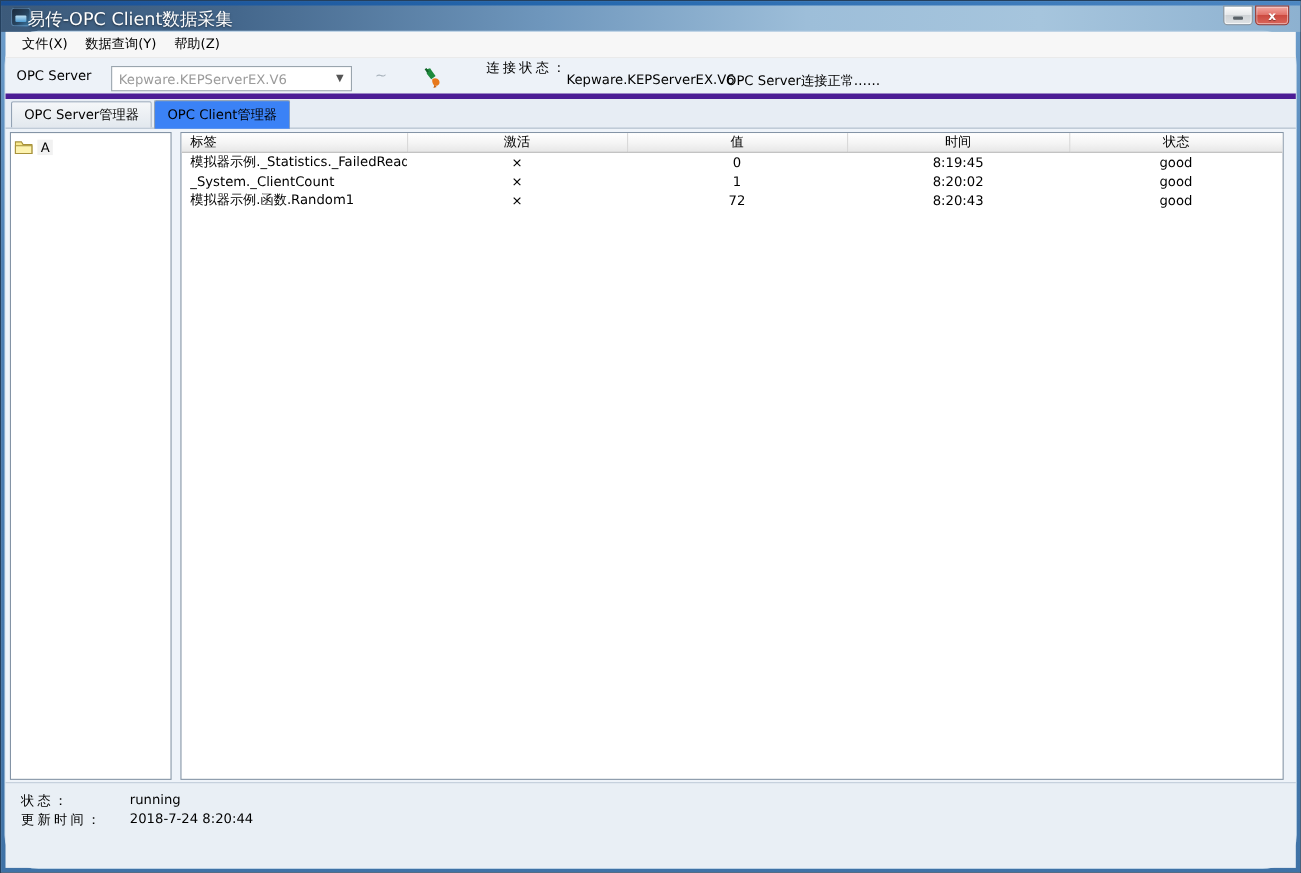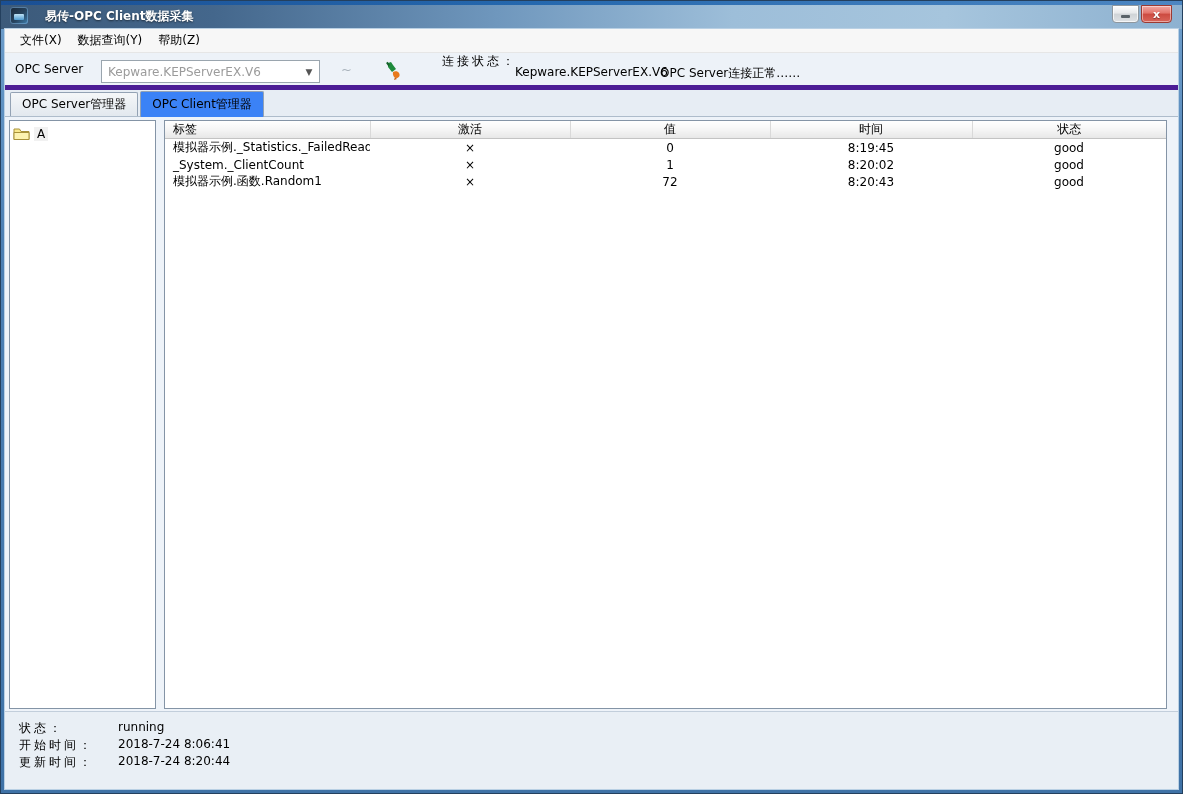--- a/index.html
+++ b/index.html
@@ -25,42 +25,43 @@
   .app-icon {
     position:absolute; left:9px; top:6px; width:18px; height:17px;
     background:linear-gradient(135deg,#1b2838 0%,#27445f 55%,#3e7fae 100%);
     border-radius:3px; box-shadow:inset 0 0 0 1px rgba(120,170,215,.6);
   }
   .app-icon::after {
     content:""; position:absolute; left:4px; top:7px; width:10px; height:6px;
     background:linear-gradient(180deg,#bfe2f5,#4f9cd1); border-radius:1px;
   }
   .title-text {
-    position:absolute; left:44px; top:7px; color:#fff; font-weight:bold;
-    font-size:12px; text-shadow:0 1px 2px rgba(0,0,0,.55);
+    position:absolute; left:24px; top:7px; color:#fff; font-weight:normal;
+    font-size:16px; text-shadow:0 1px 2px rgba(0,0,0,.55);
   }
   .win-btn { position:absolute; top:4px; height:18px; border-radius:0 0 4px 4px;
     display:flex; align-items:center; justify-content:center; cursor:default; }
   .btn-min {
     right:43px; width:27px;
     background:linear-gradient(180deg,#fdfdfd 0%,#e6e8ea 45%,#cfd3d6 50%,#dfe2e5 100%);
     border:1px solid #8e979e; box-shadow:inset 0 0 0 1px rgba(255,255,255,.7);
   }
   .btn-min .dash { width:9px; height:3px; background:#5a6268; border-radius:1px; margin-top:4px; }
   .btn-close {
     right:10px; width:31px; color:#fff; font-weight:bold; font-size:11px;
     background:linear-gradient(180deg,#f2a8a2 0%,#e2736a 45%,#cc4a40 50%,#d9655a 100%);
     border:1px solid #9c3a32; box-shadow:inset 0 0 0 1px rgba(255,255,255,.45);
     text-shadow:0 1px 1px rgba(0,0,0,.4);
   }
   
   .client {
     position:absolute; left:4px; right:4px; top:28px; bottom:4px;
     background:#eef3f9; display:flex; flex-direction:column;
     box-shadow:0 0 0 1px #b9d0e4;
+    border-radius:30px;
   }
   .menubar {
     height:24px; background:#f7f7f7; border-bottom:1px solid #e6e6e6;
     display:flex; align-items:center; padding-left:8px; gap:2px; flex:0 0 auto;
   }
   .menu-item { padding:3px 7px; }
   .toolbar {
     height:37px; background:#edf2f8; border-bottom:5px solid #4c1d95;
     display:flex; align-items:center; flex:0 0 auto; position:relative;
   }
@@ -233,23 +234,19 @@
       </div>
 
     </div>
 
     <div class="statusbar">
       <div class="sb-row">
         <span class="sb-label">状态：</span>
         <span class="sb-value">running</span>
       </div>
       <div class="sb-row">
-        <span class="sb-label">开始时间：</span>
-        <span class="sb-value">2018-7-24 8:06:41</span>
-      </div>
-      <div class="sb-row">
         <span class="sb-label">更新时间：</span>
         <span class="sb-value">2018-7-24 8:20:44</span>
       </div>
     </div>
 
   </div>
 </div>
 
 </body></html>

